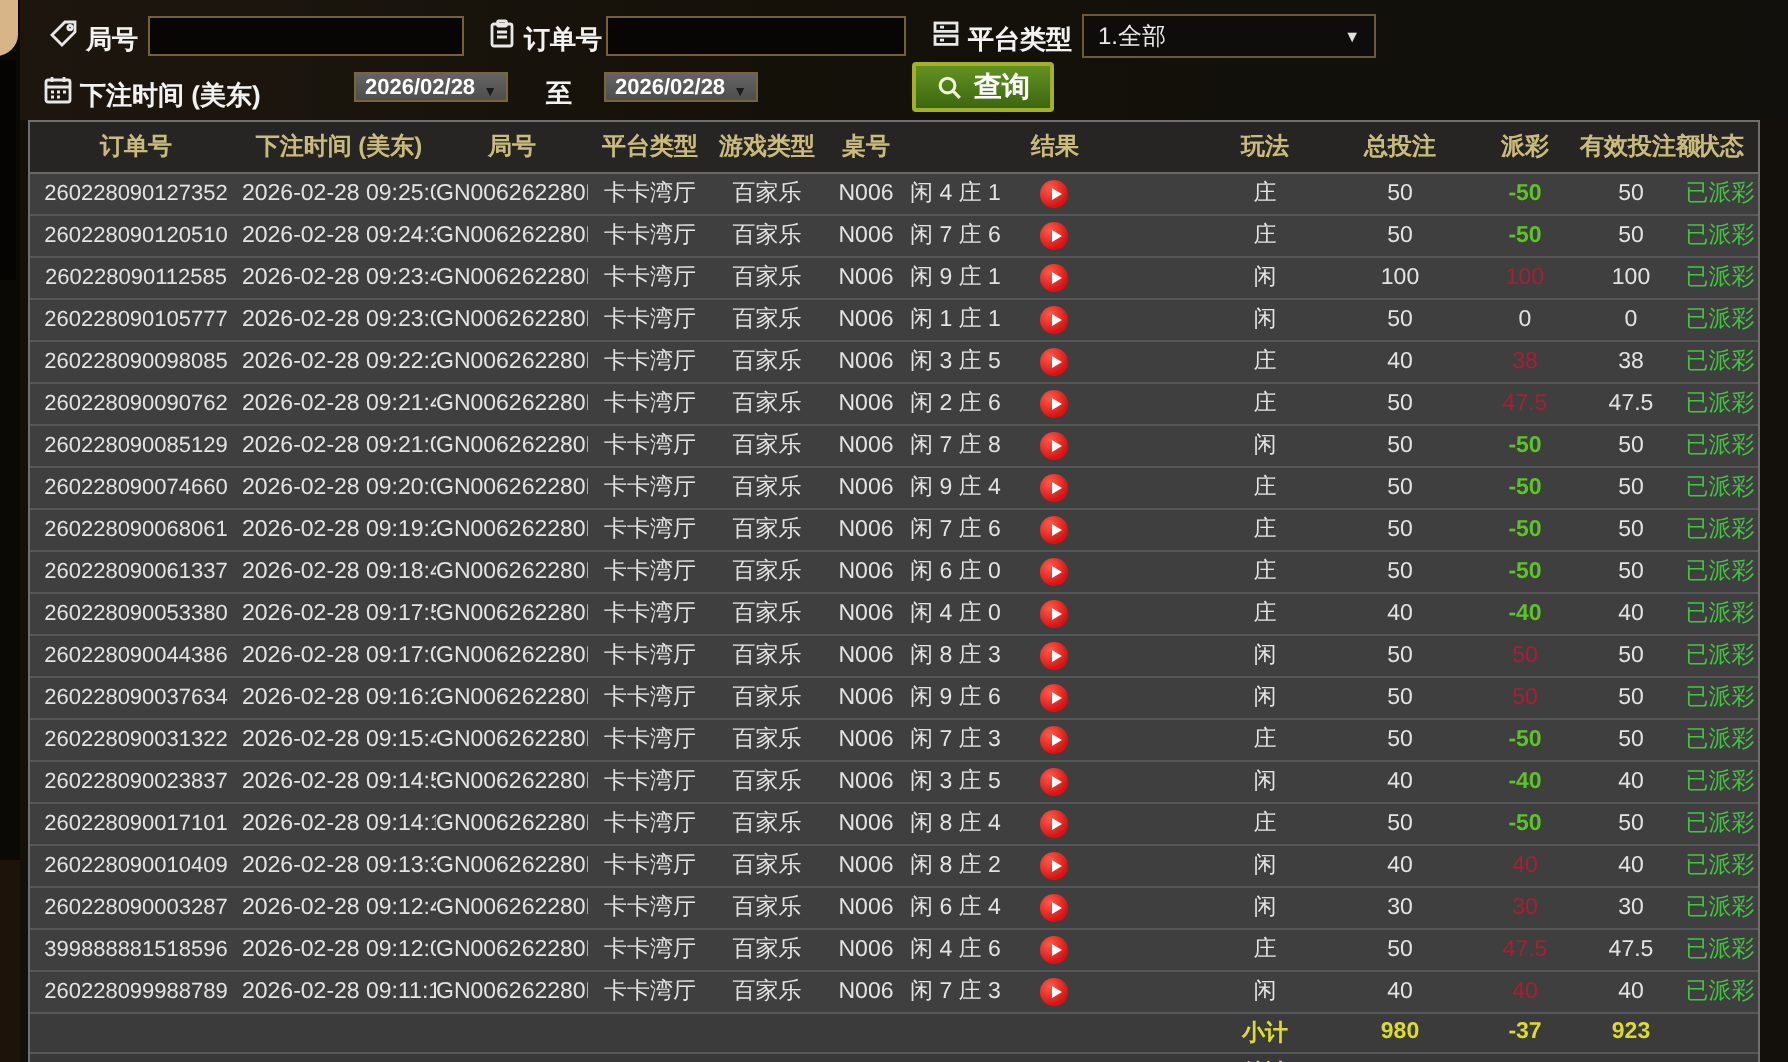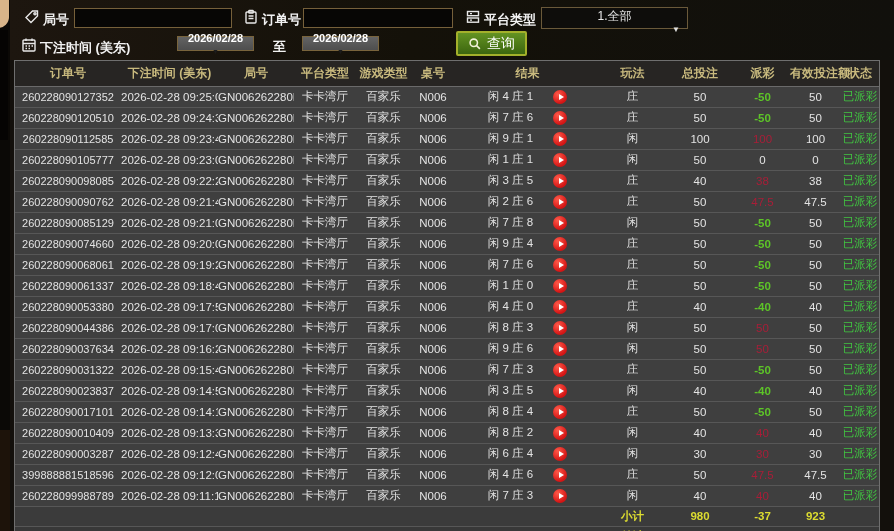--- a/index.html
+++ b/index.html
@@ -19,42 +19,42 @@
 
   
   .filters { position:absolute; left:10px; top:0; width:884px; height:60px;
     background:linear-gradient(90deg,#1d160f 0%,#141109 45%,#11100c 100%); }
   .flabel { position:absolute; font-size:13px; font-weight:bold; color:#f2f2f2; white-space:nowrap; }
   .ficon { position:absolute; width:16px; height:16px; }
   .ficon svg { width:16px; height:16px; display:block; }
   .tbox { position:absolute; height:20px; background:#070605; border:1px solid #76603a;
     color:#ddd; font-size:12px; padding:0 5px; outline:none; }
   .select { position:absolute; height:22px; background:#0e0d0b; border:1px solid #6a593a;
-    color:#e8e8e8; font-size:12px; display:flex; align-items:center; padding:0 7px; cursor:pointer;flex-direction:column; }
+    color:#e8e8e8; font-size:12px; display:flex; align-items:center; padding:0 7px; cursor:pointer; }
   .select .caret { margin-left:auto; font-size:8px; color:#e0e0e0; }
   .datebox { position:absolute; height:15px; width:77px; background:linear-gradient(#636363,#4e4e4e);
     border:1px solid #79643c; color:#fff; font-size:11px; font-weight:bold;
-    display:flex; align-items:center; justify-content:center; gap:4px; cursor:pointer;flex-direction:column; }
+    display:flex; align-items:flex-end; justify-content:center; gap:4px; cursor:pointer; }
   .datebox .caret { font-size:7px; color:#222; color:#1c1c1c; }
   .search-btn { position:absolute; left:446px; top:31px; height:25px;
     background:linear-gradient(#639222,#3c660f); border:2px solid #a3b02b; border-radius:2px;
-    color:#fff; font-size:14px; font-weight:normal; display:flex; align-items:center; gap:5px;
+    color:#fff; font-size:14px; font-weight:bold; display:flex; align-items:center; gap:5px;
     padding:0 10px; cursor:pointer; }
   .search-btn svg { width:14px; height:14px; }
 
   
   .grid-wrap { position:absolute; left:14px; top:60px; width:866px;
     border:1px solid #6f6f6f; border-bottom:3px solid #57616e; background:#3d3d3d; }
   table { border-collapse:collapse; table-layout:fixed; width:864px; }
   thead th { height:25px; background:#272523; color:#c9ba7e; font-size:12px; font-weight:bold;
     text-align:center; border-bottom:1px solid #6a6a6a; white-space:nowrap; overflow:visible; }
   tbody td, tfoot td { height:20px; font-size:11.5px; text-align:center; color:#e3e3e3;
     background:#3f3f3f; border-bottom:1px solid #575757; white-space:nowrap; overflow:hidden; }
   tbody tr td:first-child { font-size:11px; }
-  .result-cell { display:flex; align-items:center; justify-content:center; gap:20px; height:20px; }
+  .result-cell { display:flex; align-items:center; gap:20px; height:20px; }
   .play-btn { width:14px; height:14px; border-radius:50%; border:none; cursor:pointer;
     background:radial-gradient(circle at 35% 30%,#ff5a4a,#d41414 70%);
     display:flex; align-items:center; justify-content:center; padding:0; }
   .play-btn .tri { width:0; height:0; border-left:5px solid #fff;
     border-top:3.5px solid transparent; border-bottom:3.5px solid transparent; margin-left:2px; }
   .pay-neg { color:#5dc428;font-weight:bold; }
   .pay-pos { color:#a81e38; }
   .pay-zero { color:#e3e3e3; }
   .status { color:#41c541; }
   tfoot td { font-weight:bold; color:#dcdc30; background:#3b3b3b;margin-top:28px; }
@@ -354,21 +354,21 @@
   </tr>
         <tr>
     <td>260228090061337</td>
     <td>2026-02-28 09:18:43</td>
     <td>GN006262280L2</td>
     <td>卡卡湾厅</td>
     <td>百家乐</td>
     <td>N006</td>
     <td>
       <div class="result-cell">
-        <span>闲 1 庄 0</span>
+        <span>闲 6 庄 0</span>
         <button class="play-btn">
           <span class="tri"></span>
         </button>
       </div>
     </td>
     <td>庄</td>
     <td>50</td>
     <td class="pay-neg">-50</td>
     <td>50</td>
     <td class="status">已派彩</td>

